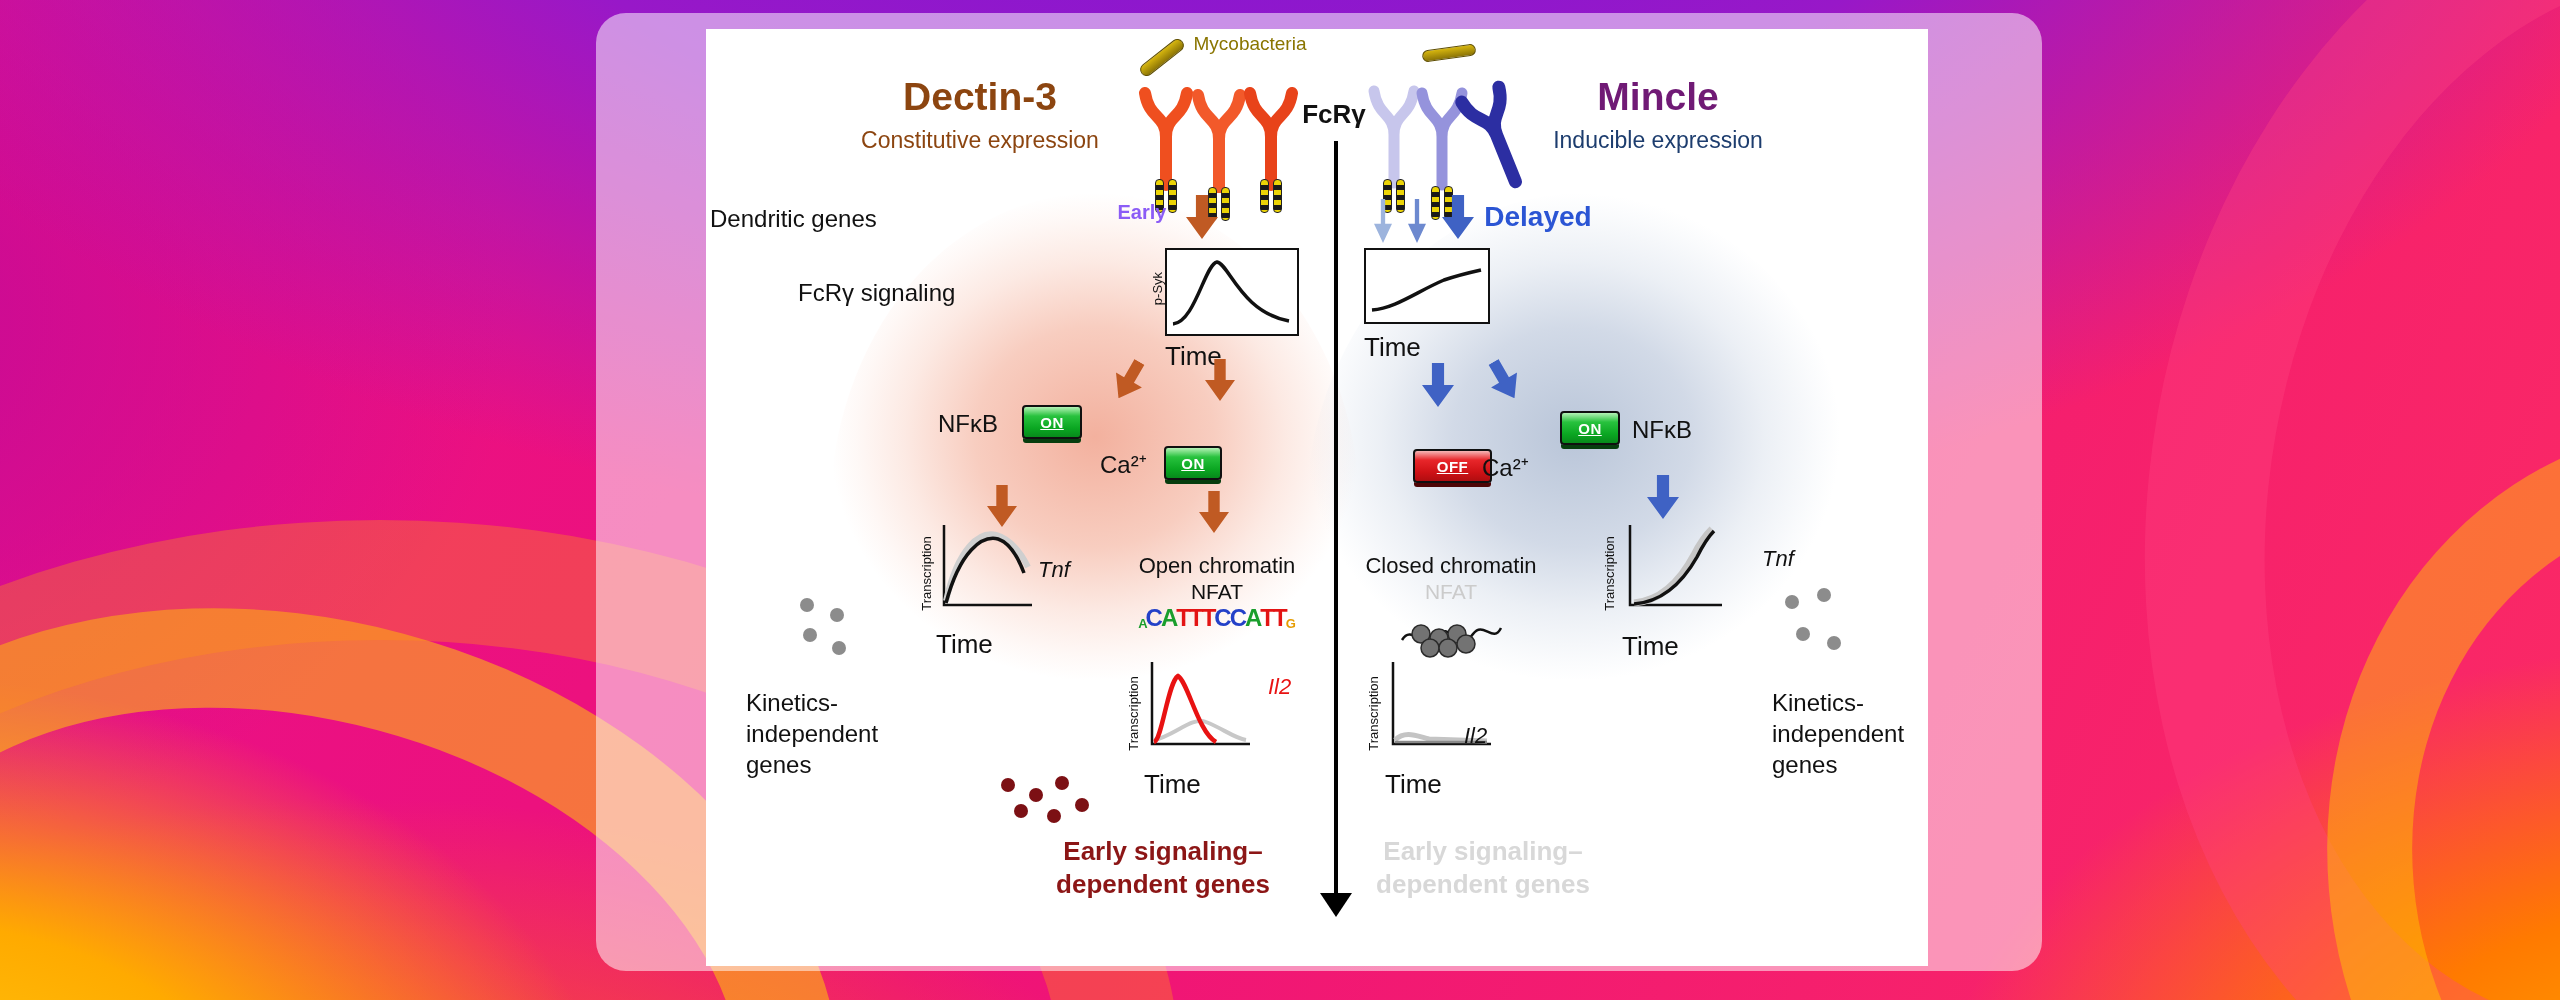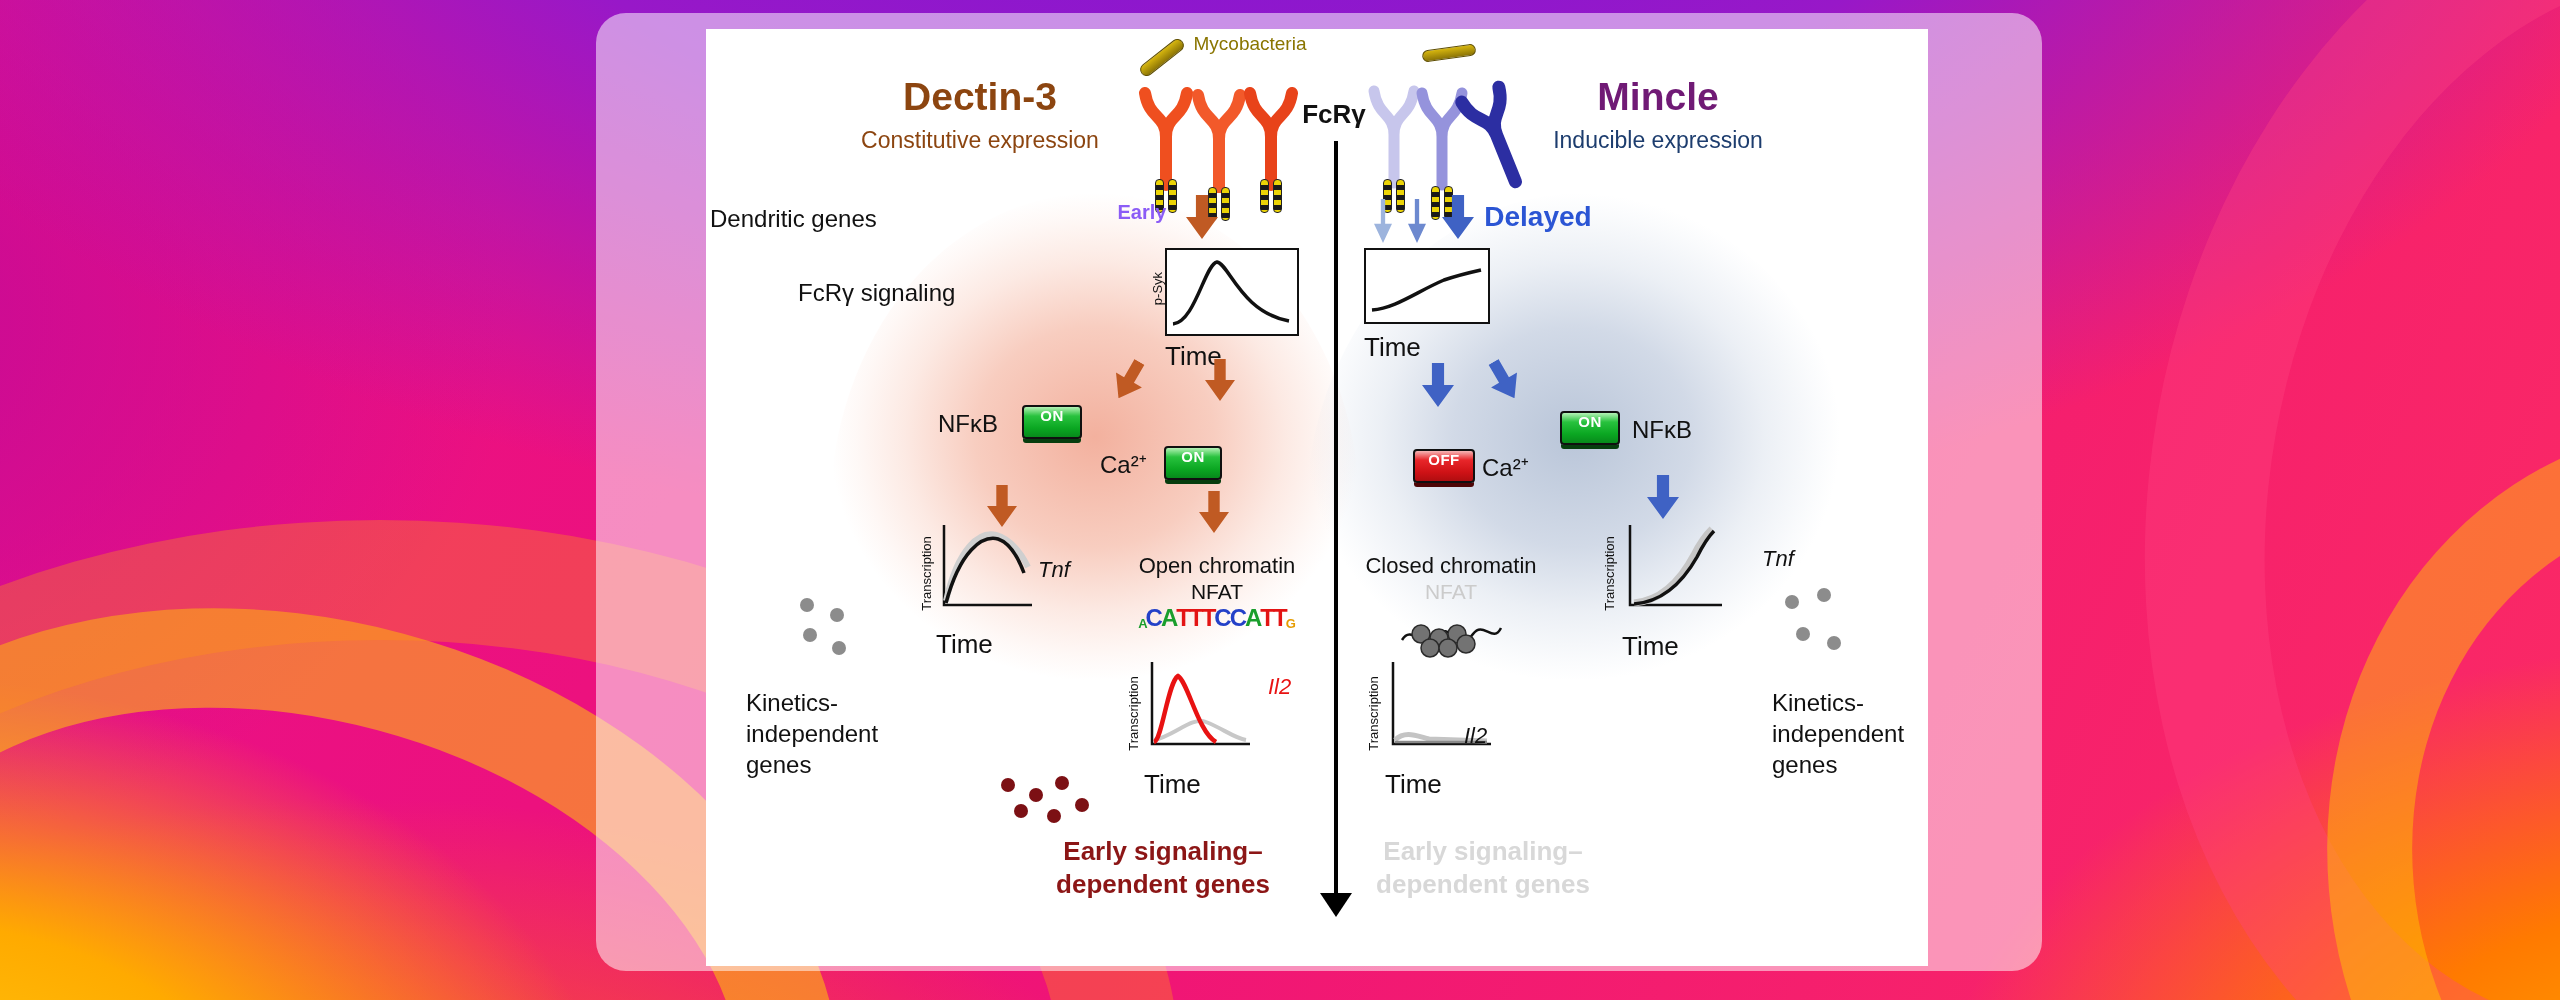--- a/index.html
+++ b/index.html
@@ -61,21 +61,21 @@
 
   
   .graphbox { position:absolute; border:2.5px solid #111; background:#fff; z-index:7; }
   .vlab { position:absolute; font-size:13px; text-align:center; transform:rotate(-90deg); z-index:7; }
   .xlab { position:absolute; font-size:26px; text-align:left; z-index:7; }
   .gene { position:absolute; font-style:italic; font-size:22px; z-index:7; }
   svg.plot { position:absolute; z-index:7; }
 
   
   .switch { position:absolute; width:60px; height:34px; border:2.5px solid #101010; border-radius:4px; z-index:7;
-    display:flex; justify-content:center; font-weight:bold; font-size:15px; color:#fff; letter-spacing:.5px; }
+    display:flex; align-items:center; justify-content:center; font-weight:bold; font-size:15px; color:#fff; letter-spacing:.5px;text-decoration:underline; }
   .switch.on  { background:linear-gradient(180deg,#b4f2b6 0%,#28c23e 30%,#0ba722 70%,#078a1b 100%); box-shadow:0 5px 0 -1px #063d0e; }
   .switch.off { background:linear-gradient(180deg,#f6b6b6 0%,#e8262a 30%,#cf1216 70%,#b00d10 100%); box-shadow:0 5px 0 -1px #4d0506; }
   .sw-label { position:absolute; font-size:24px; line-height:34px; z-index:7; }
 
   
   #open-chrom  { left:411px; top:524px; width:200px; font-size:22px; z-index:7; }
   #nfat-left   { left:411px; top:551px; width:200px; font-size:21px; z-index:7; }
   #closed-chrom{ left:645px; top:524px; width:200px; font-size:22px; z-index:7; }
   #nfat-right  { left:645px; top:551px; width:200px; font-size:21px; color:#cbcbcb; z-index:7; }
   #motif-logo  { left:401px; top:577px; width:220px; display:flex; align-items:flex-end; justify-content:center;
@@ -201,21 +201,21 @@
 
     <span class="sw-label" style="left:232px;top:378px">NFκB</span>
     <div class="switch on" style="left:316px;top:376px">
         <span>ON</span>
       </div>
     <span class="sw-label" style="left:394px;top:419px">Ca²⁺</span>
     <div class="switch on" style="left:458px;top:417px;width:58px">
         <span>ON</span>
       </div>
 
-    <div class="switch off" style="left:707px;top:420px;width:62px">
+    <div class="switch off" style="left:707px;top:420px;width:79px">
         <span>OFF</span>
       </div>
     <span class="sw-label" style="left:776px;top:422px">Ca²⁺</span>
     <div class="switch on" style="left:854px;top:382px">
         <span>ON</span>
       </div>
     <span class="sw-label" style="left:926px;top:384px">NFκB</span>
 
     <div class="barrow" style="left:281px;top:456px;width:30px;height:42px;background:#c05a23"></div>
     <div class="barrow" style="left:493px;top:462px;width:30px;height:42px;background:#c05a23"></div>

